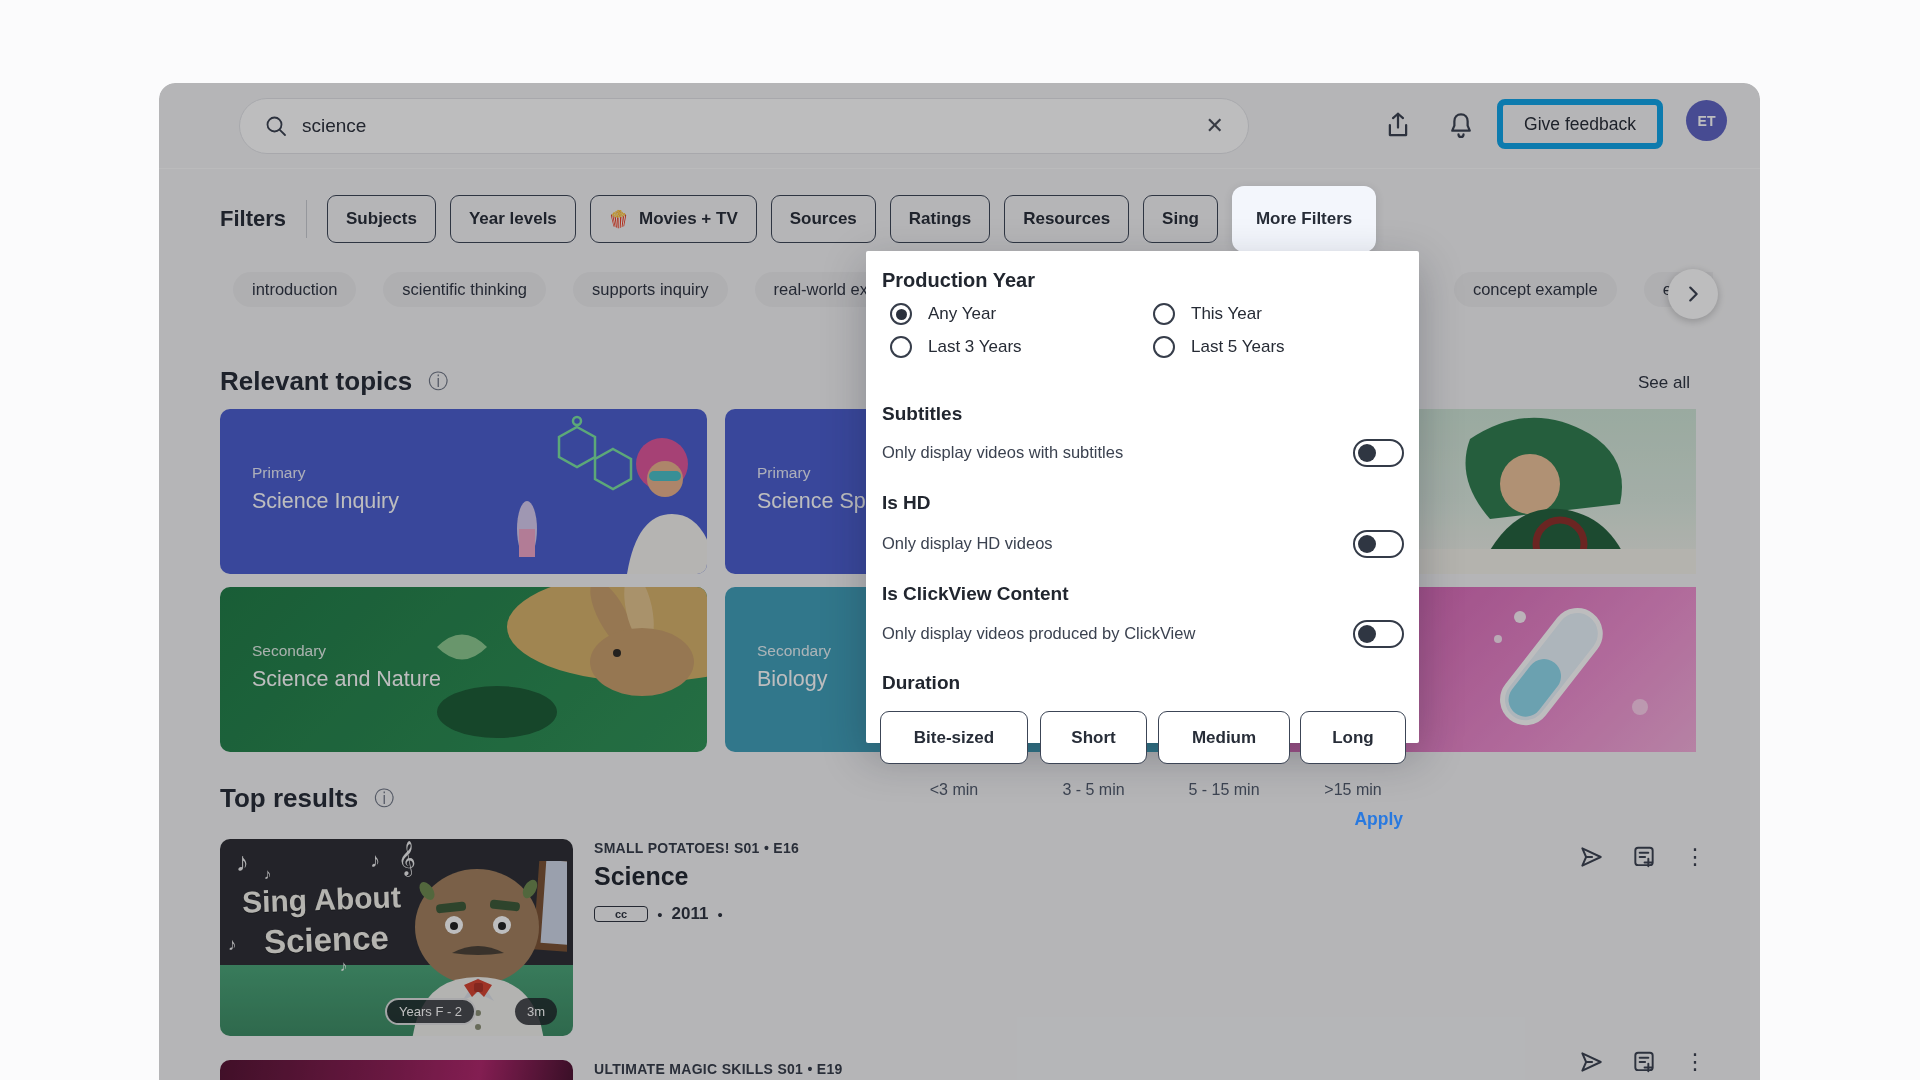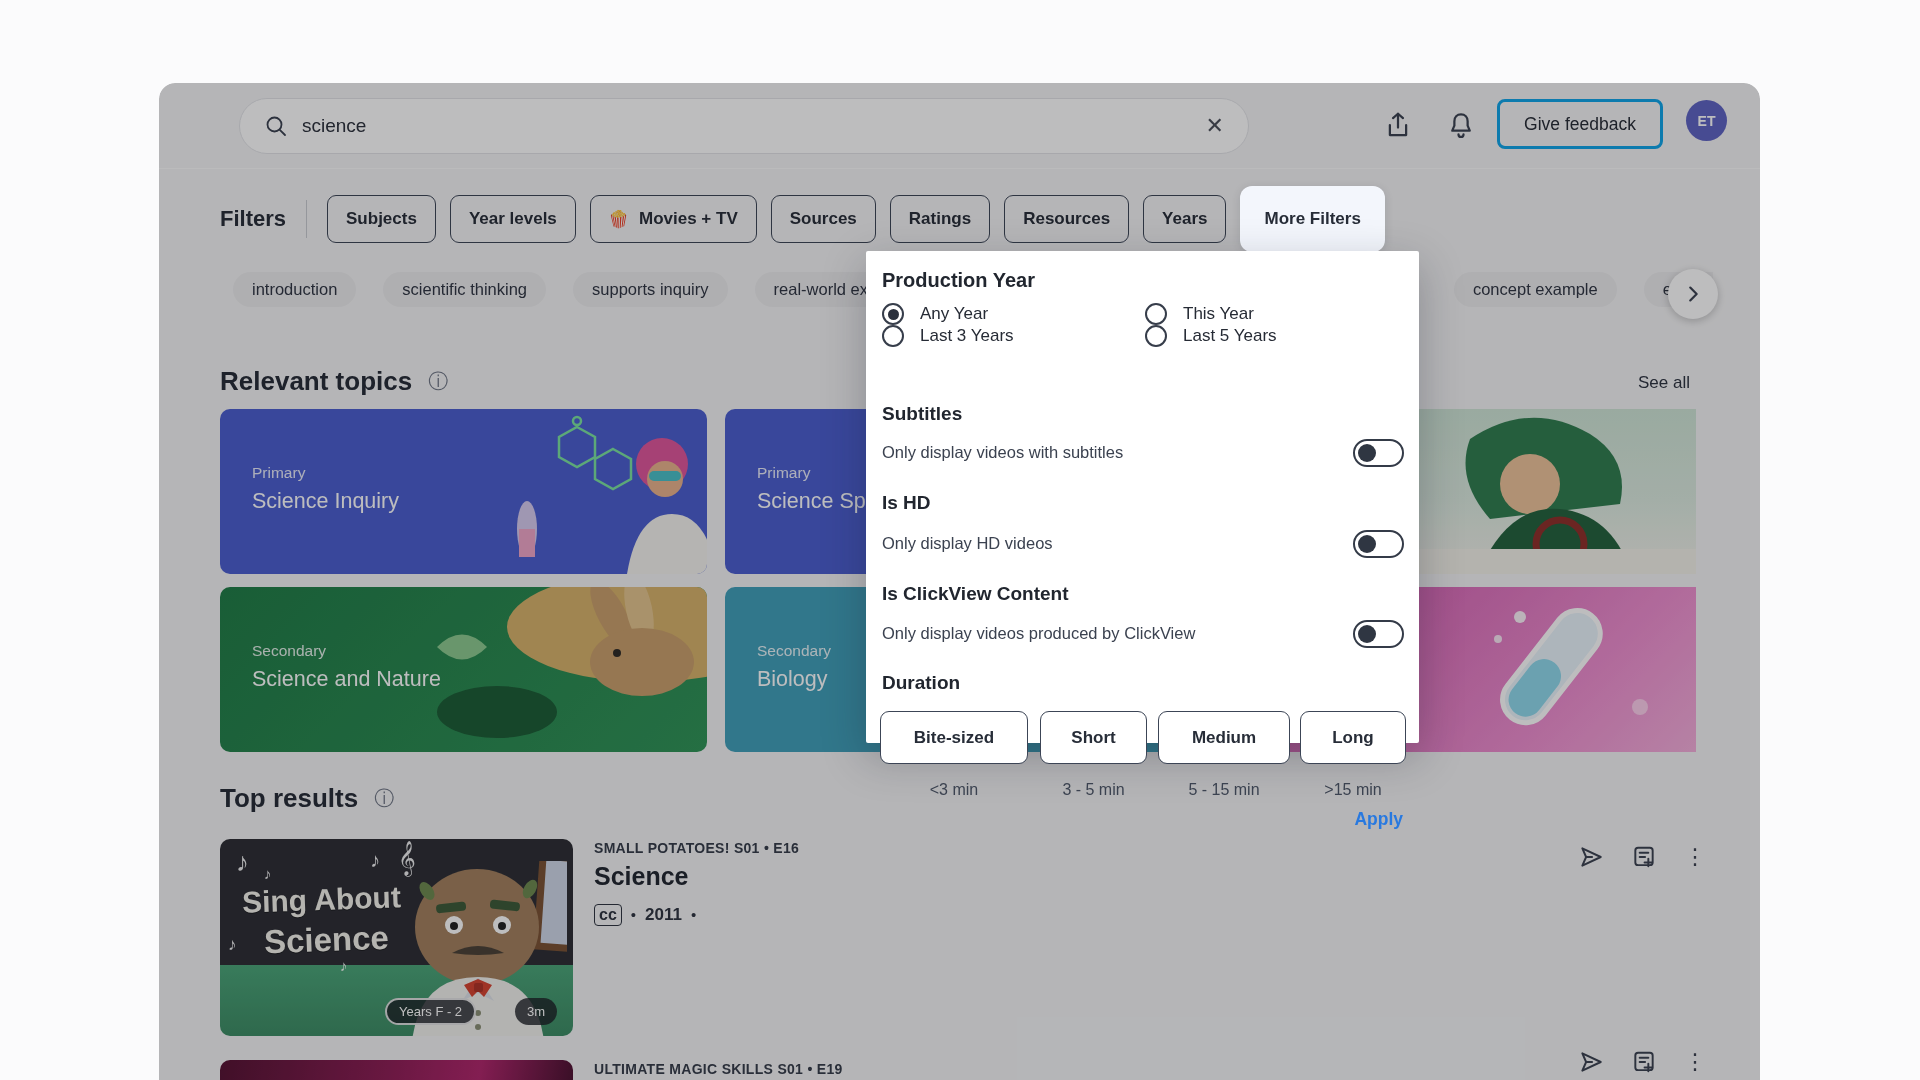--- a/index.html
+++ b/index.html
@@ -10,21 +10,21 @@
     background:#f5f5f6;border-radius:16px 16px 0 0;overflow:hidden}
   .scrim{position:absolute;inset:0;background:rgba(10,12,16,.27);z-index:20;border-radius:16px 16px 0 0}
   
   .search-bar{position:absolute;left:80px;top:15px;width:1010px;height:56px;background:#fff;
     border:1px solid #e2e3e7;border-radius:28px;display:flex;align-items:center;padding:0 24px;gap:14px}
   .search-bar input{border:none;outline:none;flex:1;font-size:19px;color:#2b303b;background:transparent;
     font-family:"Liberation Sans","DejaVu Sans",sans-serif}
   .icon{stroke:#3a4150;fill:none;stroke-width:1.8;stroke-linecap:round;stroke-linejoin:round}
   .clear-x{font-size:22px;color:#4a4f5a;cursor:pointer;line-height:1}
   .hdr-icon{position:absolute;top:27px;width:30px;height:30px;cursor:pointer}
-  .feedback-btn{position:absolute;left:1338px;top:16px;width:166px;height:50px;border:3px solid #0ea5e9;
+  .feedback-btn{position:absolute;left:1338px;top:16px;width:166px;height:50px;border:6px solid #0ea5e9;
     border-radius:8px;background:transparent;font-size:17.5px;color:#262b35;cursor:pointer;
     font-family:"Liberation Sans","DejaVu Sans",sans-serif}
   .avatar{position:absolute;left:1527px;top:17px;width:41px;height:41px;border-radius:50%;
     background:#5e63c3;color:#fff;font-size:14px;font-weight:700;display:flex;align-items:center;justify-content:center;cursor:pointer}
   .hdr-divider{position:absolute;left:0;top:85px;width:100%;height:1px;background:rgba(255,255,255,.8)}
   
   .filters-row{position:absolute;left:61px;top:103px;height:66px;display:flex;align-items:center;gap:14px}
   .filters-label{font-size:22px;font-weight:600;color:#272d38;margin-right:6px}
   .v-divider{width:1px;height:38px;background:#c9cbd1;margin-right:6px}
   .fbtn{height:48px;padding:14px 18px;border:1.5px solid #3c4556;border-radius:9px;background:transparent;
@@ -54,34 +54,34 @@
     background:linear-gradient(180deg,#2c2d33 0%,#2c2d33 64%,#4aa578 64%,#3c8c64 100%)}
   .sing{position:absolute;color:#f4f3ec;font-weight:700;transform:rotate(-2deg);text-shadow:0 1px 0 rgba(0,0,0,.4)}
   .note{position:absolute;color:#fff;opacity:.92}
   .badge{position:absolute;bottom:11px;height:27px;border-radius:14px;background:rgba(28,30,36,.8);color:#fff;
     font-size:13px;display:flex;align-items:center;justify-content:center;padding:0 12px}
   .badge.years{left:165px;border:2px solid rgba(255,255,255,.85)}
   .badge.dur{left:295px}
   .show-line{font-size:14px;font-weight:600;letter-spacing:.3px;color:#353c49}
   .result-title{font-size:25px;font-weight:600;color:#20252f;cursor:pointer}
   .desc{font-size:17px;color:#2e3440;display:flex;align-items:center;gap:9px}
-  .cc-badge{border:1.5px solid #2e3440;border-radius:4px;font-size:16px;font-weight:600;padding:1px 4px;line-height:1.1}
+  .cc-badge{border:1.5px solid #2e3440;border-radius:4px;font-size:11px;font-weight:600;padding:1px 20px;line-height:1.1}
   .dot{font-size:15px}
   .r-icons{position:absolute;display:flex;gap:27px;align-items:center}
   .r-icons .ic{width:26px;height:26px;cursor:pointer}
   .kebab{font-size:22px;color:#3b4150;cursor:pointer;line-height:1}
   .thumb2{position:absolute;left:61px;top:977px;width:353px;height:120px;border-radius:10px;overflow:hidden;cursor:pointer;
     background:linear-gradient(100deg,#551232 0%,#8c1d54 45%,#b0256b 70%,#3a0d26 100%)}
   
   .panel{position:absolute;left:707px;top:168px;width:553px;height:492px;background:#fff;border-radius:2px;
     box-shadow:0 14px 44px rgba(20,26,40,.28);z-index:30}
   .panel h1{position:absolute;left:16px;font-size:20px;font-weight:600;color:#21262f}
   .panel h2{position:absolute;left:16px;font-size:19px;font-weight:600;color:#21262f}
   .p-desc{position:absolute;left:16px;font-size:16.5px;color:#3b4250}
-  .radio-grid{position:absolute;left:16px;top:52px;display:grid;grid-template-columns:263px auto;}
+  .radio-grid{position:absolute;left:24px;top:52px;display:grid;grid-template-columns:263px auto;row-gap:11px}
   .radio-row{display:flex;align-items:center;gap:16px;cursor:pointer}
   .radio{width:22px;height:22px;border:2px solid #363d4a;border-radius:50%;display:flex;align-items:center;justify-content:center;flex:0 0 auto}
   .radio.sel::after{content:"";width:11px;height:11px;border-radius:50%;background:#2b313d}
   .radio-lbl{font-size:17px;color:#262b35}
   .toggle{position:absolute;left:487px;width:51px;height:28px;border:2px solid #343b48;border-radius:15px;background:#fff;cursor:pointer}
   .toggle::after{content:"";position:absolute;left:3px;top:3px;width:18px;height:18px;border-radius:50%;background:#2f3642}
   .dbtn{position:absolute;top:460px;height:53px;border:1.5px solid #3c4556;border-radius:9px;background:#fff;
     font-size:17px;font-weight:600;color:#272d38;cursor:pointer;font-family:"Liberation Sans","DejaVu Sans",sans-serif}
   .dcap{position:absolute;top:530px;font-size:16px;color:#3b4250;text-align:center}
   .apply{position:absolute;right:16px;top:558px;font-size:17.5px;font-weight:600;color:#2879e0;cursor:pointer}
@@ -129,21 +129,21 @@
       <button class="fbtn">
           <span>Sources</span>
         </button>
       <button class="fbtn">
           <span>Ratings</span>
         </button>
       <button class="fbtn">
           <span>Resources</span>
         </button>
       <button class="fbtn">
-          <span>Years</span>
+          <span>Sing</span>
         </button>
       <button class="more-filters">More Filters</button>
     </div>
 
     <div class="chips-row">
       <div class="chip">introduction</div>
       <div class="chip">scientific thinking</div>
       <div class="chip">supports inquiry</div>
       <div class="chip">real-world example</div>
       <div class="chip-spacer"></div>

